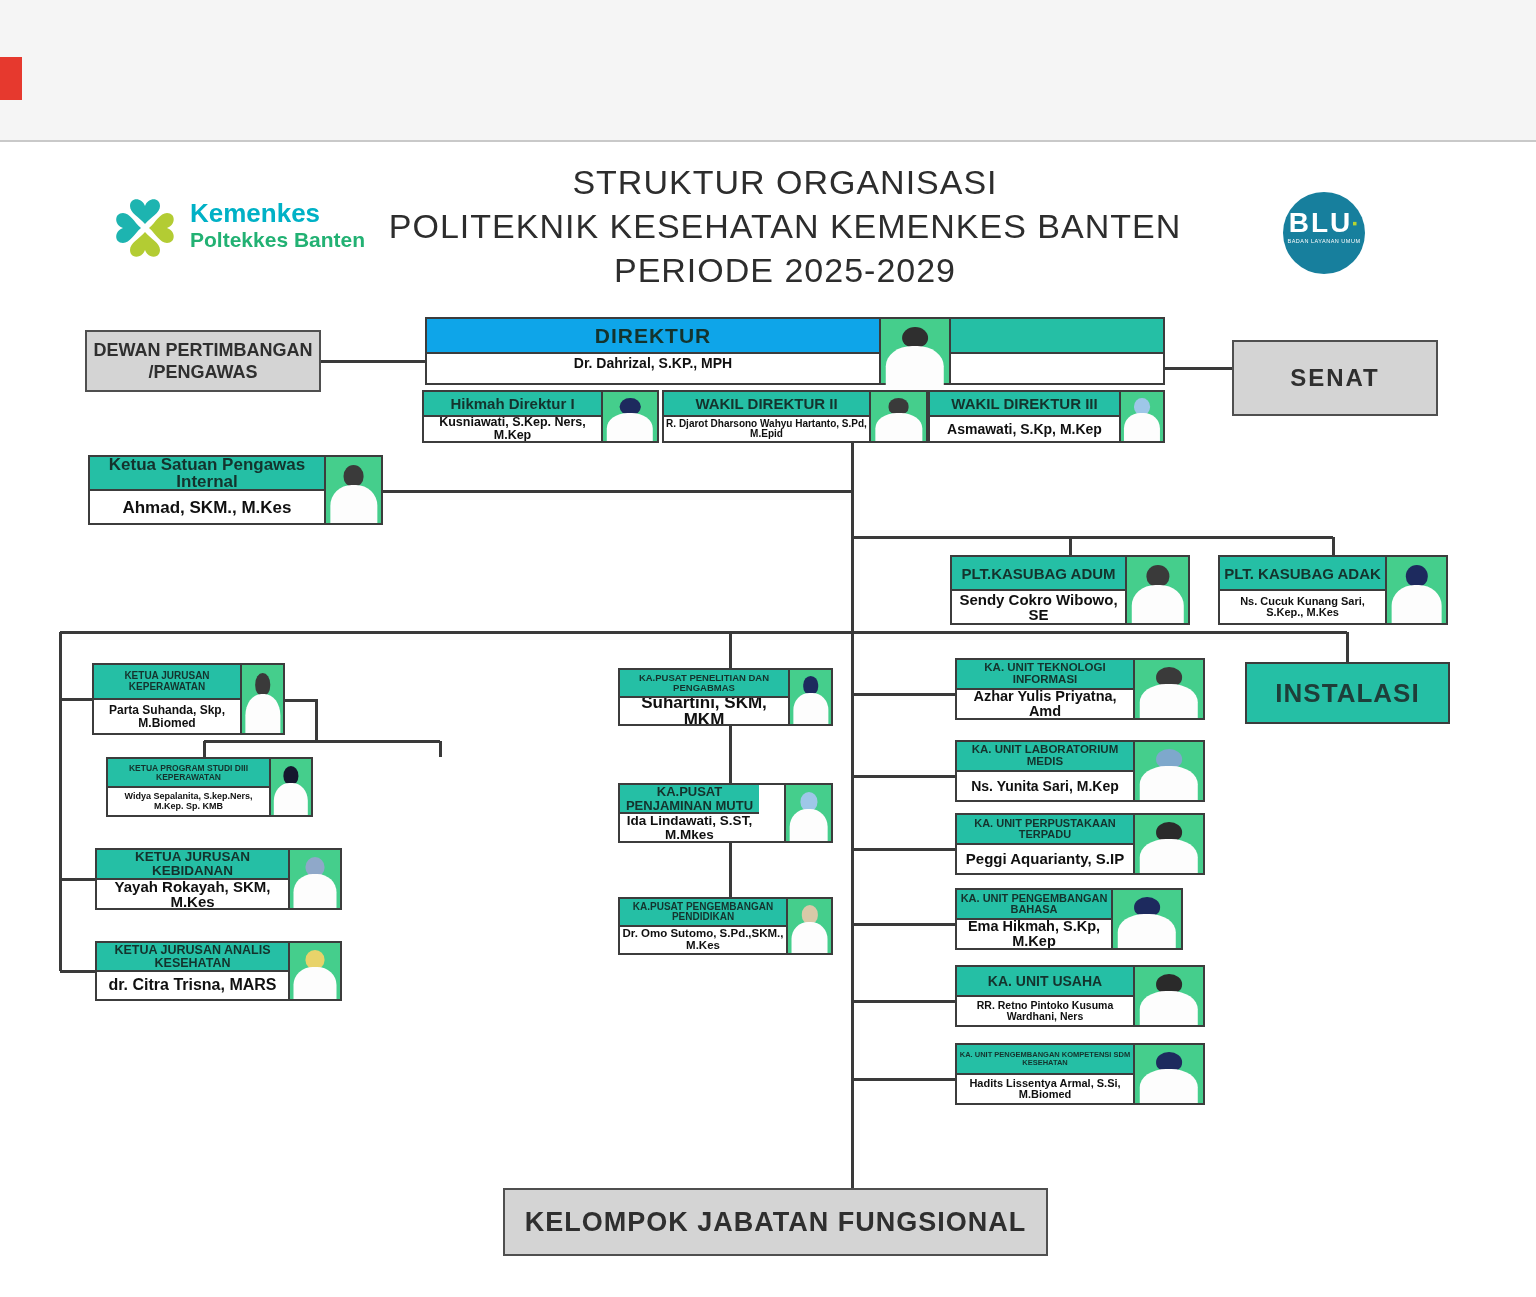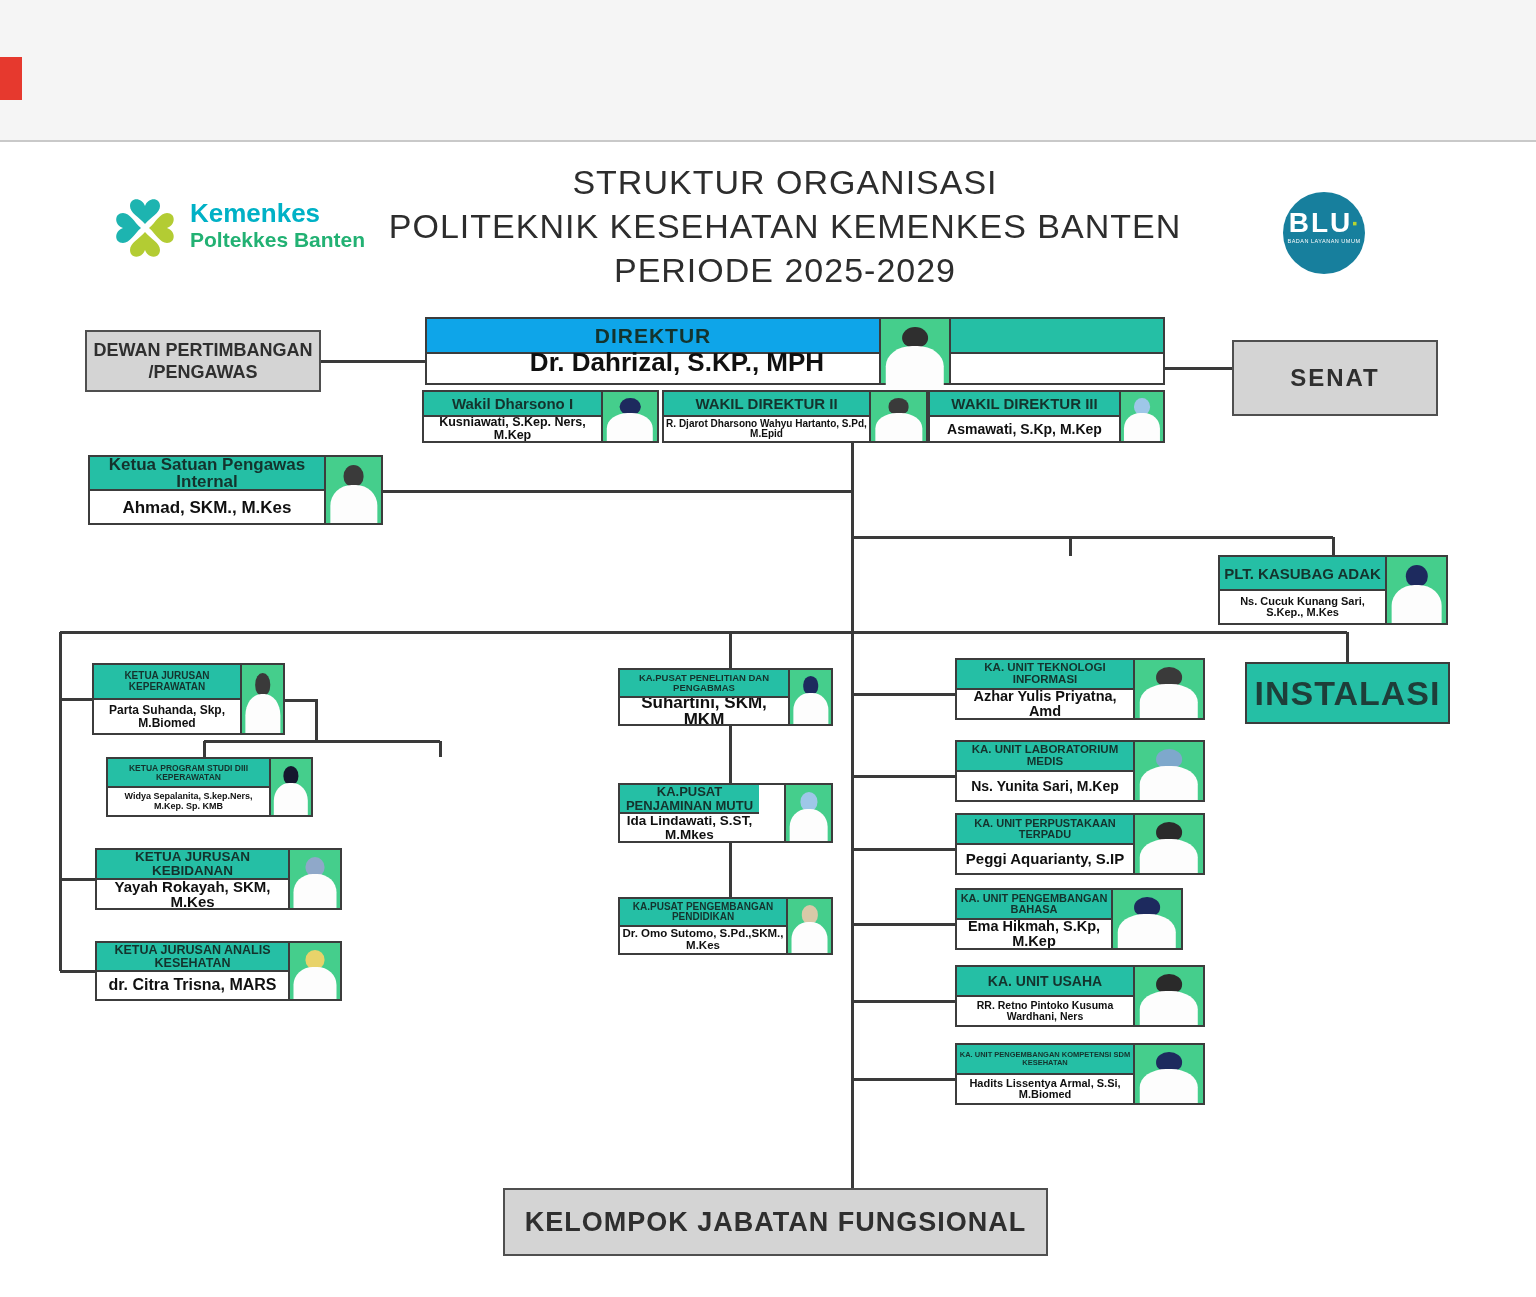--- a/index.html
+++ b/index.html
@@ -33,21 +33,21 @@
   .obox .t{height:52%;background:#25bfa5;color:#14332d;font-weight:bold;display:flex;align-items:center;justify-content:center;text-align:center;border-bottom:2px solid #3c3c3c;font-size:var(--ts,13px);line-height:1.02;padding:0 2px;box-sizing:border-box;overflow:hidden;}
   .obox .n{flex:1;display:flex;align-items:center;justify-content:center;text-align:center;font-weight:bold;color:#101010;font-size:var(--ns,14px);line-height:1.02;padding:12px 2px;box-sizing:border-box;overflow:hidden;}
   .obox .photo{width:var(--pw,50px);border-left:2px solid #3c3c3c;background:#45ce8c;position:relative;overflow:hidden;box-sizing:border-box;flex:none;}
   
   .photo::before{content:"";position:absolute;left:50%;top:12%;width:38%;height:34%;transform:translateX(-50%);border-radius:50% 50% 46% 46%;background:var(--head,#333);}
   .photo::after{content:"";position:absolute;left:50%;top:42%;width:86%;height:70%;transform:translateX(-50%);border-radius:45% 45% 0 0;background:#fdfdfd;}
   
   .dbox{position:absolute;border:2px solid #3c3c3c;box-sizing:border-box;background:#fff;}
   .dbox .dt{height:35px;background:#0ea5e9;border-bottom:2px solid #3c3c3c;display:flex;align-items:center;justify-content:center;font-weight:bold;font-size:21px;color:#14332d;letter-spacing:1px;box-sizing:border-box;width:452px;}
   .dbox .dteal-right{position:absolute;right:0;top:0;height:35px;left:520px;background:#25bfa5;border-bottom:2px solid #3c3c3c;box-sizing:border-box;}
-  .dbox .dn{position:absolute;left:0;top:35px;width:452px;bottom:12px;display:flex;align-items:center;justify-content:center;font-weight:bold;font-size:26px;color:#101010;margin-left:24px;}
+  .dbox .dn{position:absolute;left:0;top:35px;width:452px;bottom:12px;display:flex;align-items:center;justify-content:center;font-weight:bold;font-size:14px;color:#101010;}
   .dbox .photo{position:absolute;left:452px;top:0;bottom:0;width:68px;border-left:2px solid #3c3c3c;border-right:2px solid #3c3c3c;background:#45ce8c;}
   svg.wires{position:absolute;left:0;top:0;}
 </style>
 </head>
 <body>
 
 <div id="canvas">
 
   <div class="topband"></div>
   <div class="rednotch"></div>
@@ -102,21 +102,21 @@
 
   <div class="dbox" style="left:425px;top:317px;width:740px;height:68px;">
     <div class="dteal-right"></div>
     <div class="dt">DIREKTUR</div>
     <div class="dn">Dr. Dahrizal, S.KP., MPH</div>
     <div class="photo" style="--head:#2f2f2f;"></div>
   </div>
 
   <div class="obox" style="left:422px;top:390px;width:237px;height:53px;--ts:15px;--ns:12.5px;--pw:56px;">
     <div class="lbl">
-      <div class="t">Wakil Dharsono I</div>
+      <div class="t">Hikmah Direktur I</div>
       <div class="n">Kusniawati, S.Kep. Ners, M.Kep</div>
     </div>
     <div class="photo" style="--head:#1d2a5e;"></div>
   </div>
 
   <div class="obox" style="left:662px;top:390px;width:266px;height:53px;--ts:15px;--ns:10px;--pw:57px;">
     <div class="lbl">
       <div class="t">WAKIL DIREKTUR II</div>
       <div class="n">R. Djarot Dharsono Wahyu Hartanto, S.Pd, M.Epid</div>
     </div>
@@ -132,20 +132,27 @@
   </div>
 
   <div class="obox" style="left:88px;top:455px;width:295px;height:70px;--ts:17px;--ns:17px;--pw:57px;">
     <div class="lbl">
       <div class="t">Ketua Satuan Pengawas Internal</div>
       <div class="n">Ahmad, SKM., M.Kes</div>
     </div>
     <div class="photo" style="--head:#3a3a3a;"></div>
   </div>
 
+  <div class="obox" style="left:950px;top:555px;width:240px;height:70px;--ts:15px;--ns:15px;--pw:63px;">
+    <div class="lbl">
+      <div class="t">PLT.KASUBAG ADUM</div>
+      <div class="n">Sendy Cokro Wibowo, SE</div>
+    </div>
+    <div class="photo" style="--head:#3a3a3a;"></div>
+  </div>
 
   <div class="obox" style="left:1218px;top:555px;width:230px;height:70px;--ts:15px;--ns:11px;--pw:61px;">
     <div class="lbl">
       <div class="t">PLT. KASUBAG ADAK</div>
       <div class="n">Ns. Cucuk Kunang Sari, S.Kep., M.Kes</div>
     </div>
     <div class="photo" style="--head:#1d2a5e;"></div>
   </div>
 
   <div class="obox" style="left:92px;top:663px;width:193px;height:72px;--ts:10px;--ns:12px;--pw:43px;">
@@ -246,21 +253,21 @@
   </div>
 
   <div class="obox" style="left:955px;top:1043px;width:250px;height:62px;--ts:7.5px;--ns:11px;--pw:70px;">
     <div class="lbl">
       <div class="t">KA. UNIT PENGEMBANGAN KOMPETENSI SDM KESEHATAN</div>
       <div class="n">Hadits Lissentya Armal, S.Si, M.Biomed</div>
     </div>
     <div class="photo" style="--head:#1d2a5e;"></div>
   </div>
 
-  <div class="tealbox" style="left:1245px;top:662px;width:205px;height:62px;font-size:34px;justify-content:center;">
+  <div class="tealbox" style="left:1245px;top:662px;width:205px;height:62px;font-size:26px;justify-content:center;">
     <div>INSTALASI</div>
   </div>
 
   <div class="gbox" style="left:503px;top:1188px;width:545px;height:68px;font-size:27px;letter-spacing:1px;">
     <div>KELOMPOK JABATAN FUNGSIONAL</div>
   </div>
 
 </div>
 
 </body></html>

